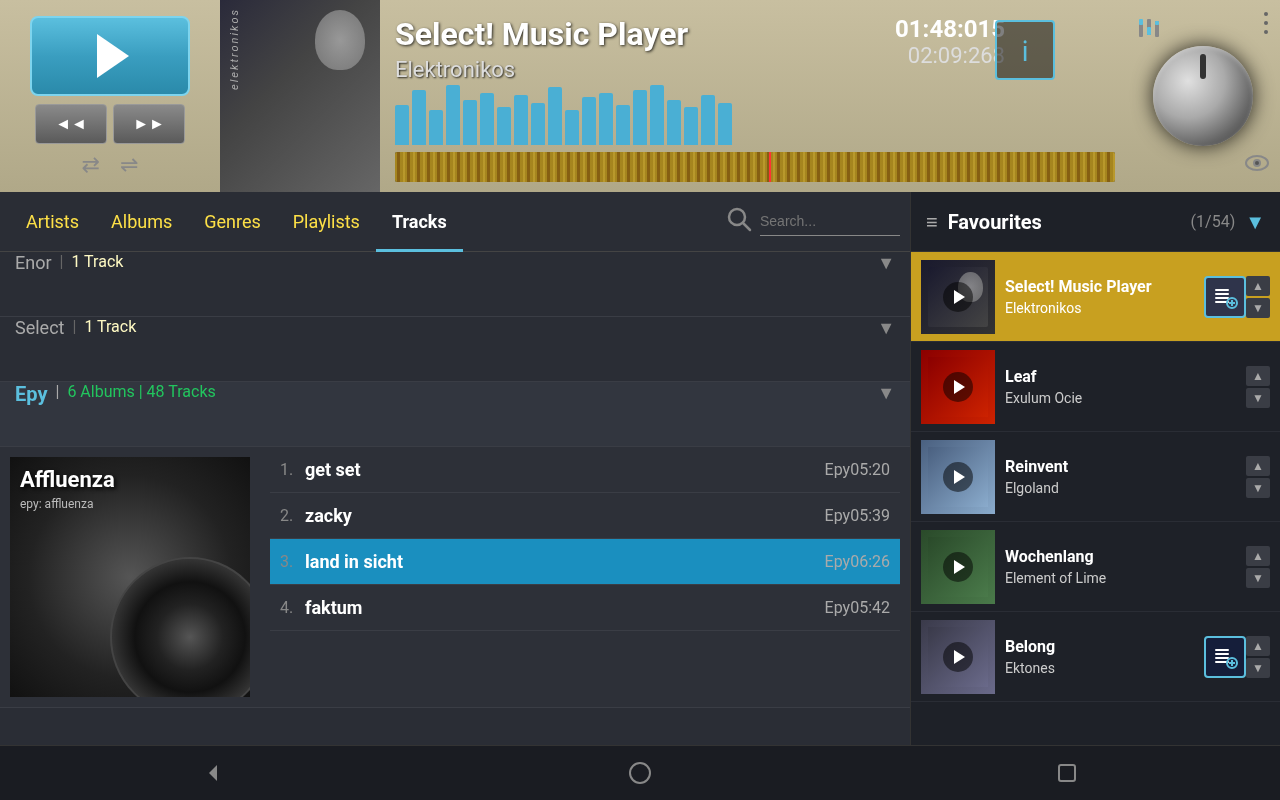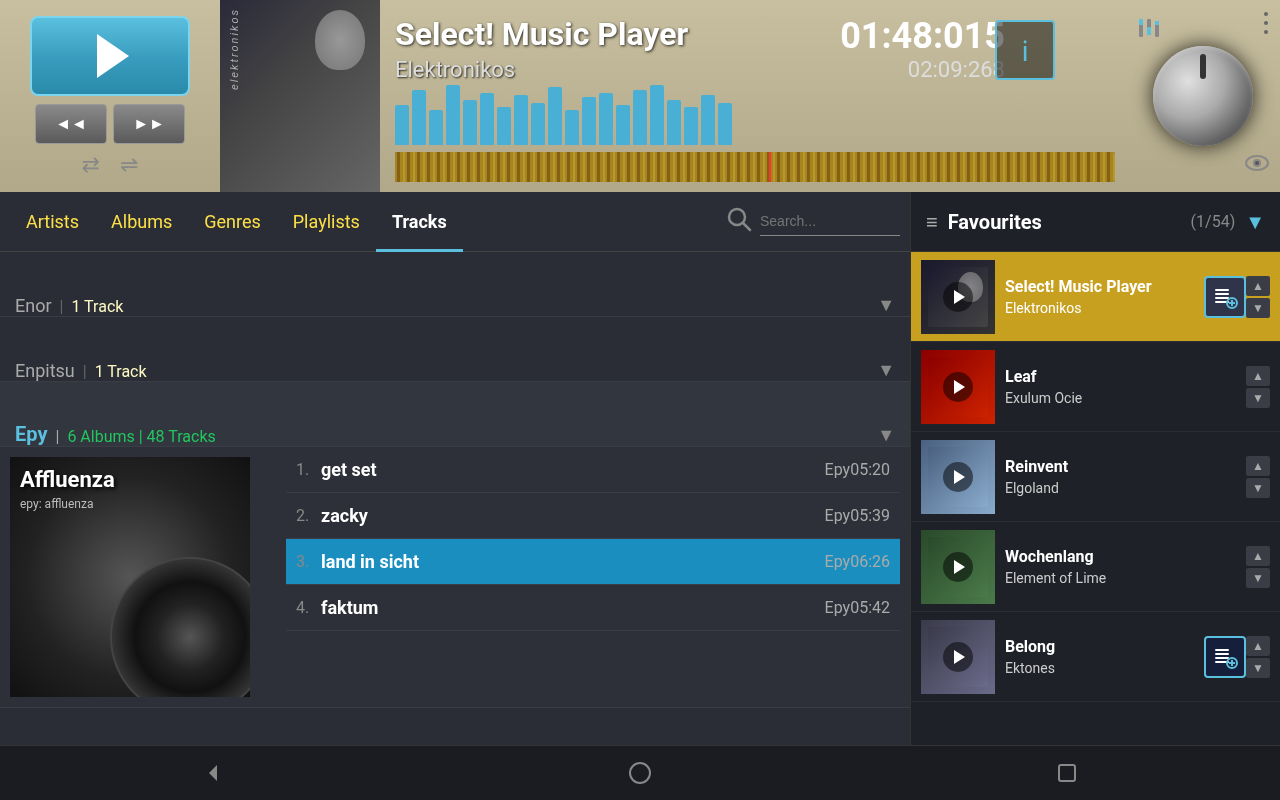--- a/index.html
+++ b/index.html
@@ -149,21 +149,21 @@
     }
 
     .time-display {
       position: absolute;
       top: 15px;
       right: 120px;
       text-align: right;
     }
 
     .time-current {
-      font-size: 36px;
+      font-size: 24px;
       font-weight: bold;
       color: #fff;
     }
 
     .time-total {
       font-size: 22px;
       color: #ddd;
     }
 
     .info-btn {
@@ -359,21 +359,21 @@
 
     
     .artist-list {
       flex: 1;
       overflow-y: auto;
       padding: 0;
     }
 
     .artist-row {
       display: flex;
-      align-items: flex-end;
+      align-items: flex-start;
       padding: 0 15px;
       height: 65px;
       border-bottom: 1px solid #3a3d45;
       cursor: pointer;
       position: relative;
     }
 
     .artist-name {
       font-size: 18px;
       color: #aaa;
@@ -408,21 +408,21 @@
 
     .artist-row.expanded .artist-meta {
       color: #22c55e;
     }
 
     
     .expanded-content {
       background: #2d3038;
       border-bottom: 1px solid #3a3d45;
       display: flex;
-      gap: 16px;
+      gap: 0;
     }
 
     .album-cover {
       width: 240px;
       height: 240px;
       flex-shrink: 0;
       background: #1a1a1a;
       position: relative;
       overflow: hidden;
       margin: 10px;
@@ -837,21 +837,21 @@
     <div class="artist-list">
 
       <div class="artist-row">
         <span class="artist-name">Enor</span>
         <span class="artist-separator">|</span>
         <span class="artist-meta">1 Track</span>
         <span class="expand-arrow">▼</span>
       </div>
 
       <div class="artist-row">
-        <span class="artist-name">Enpitsu</span>
+        <span class="artist-name">Select</span>
         <span class="artist-separator">|</span>
         <span class="artist-meta">1 Track</span>
         <span class="expand-arrow">▼</span>
       </div>
 
       <div class="artist-row expanded">
         <span class="artist-name">Epy</span>
         <span class="artist-separator" style="color:#aaa;">|</span>
         <span class="artist-meta">6 Albums | 48 Tracks</span>
         <span class="expand-arrow">▼</span>

